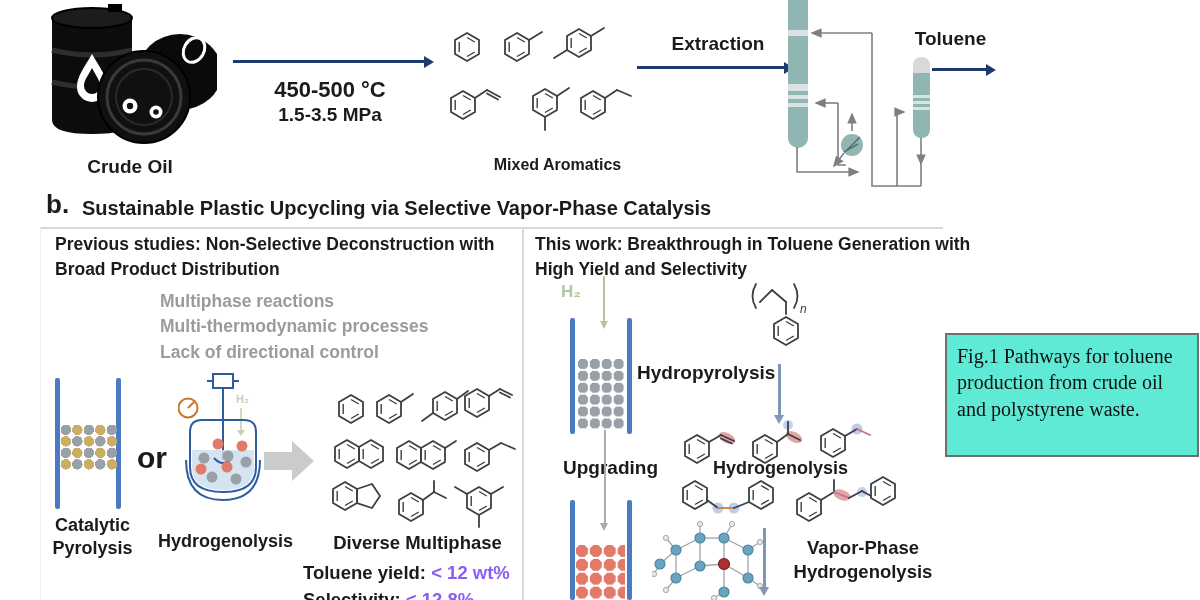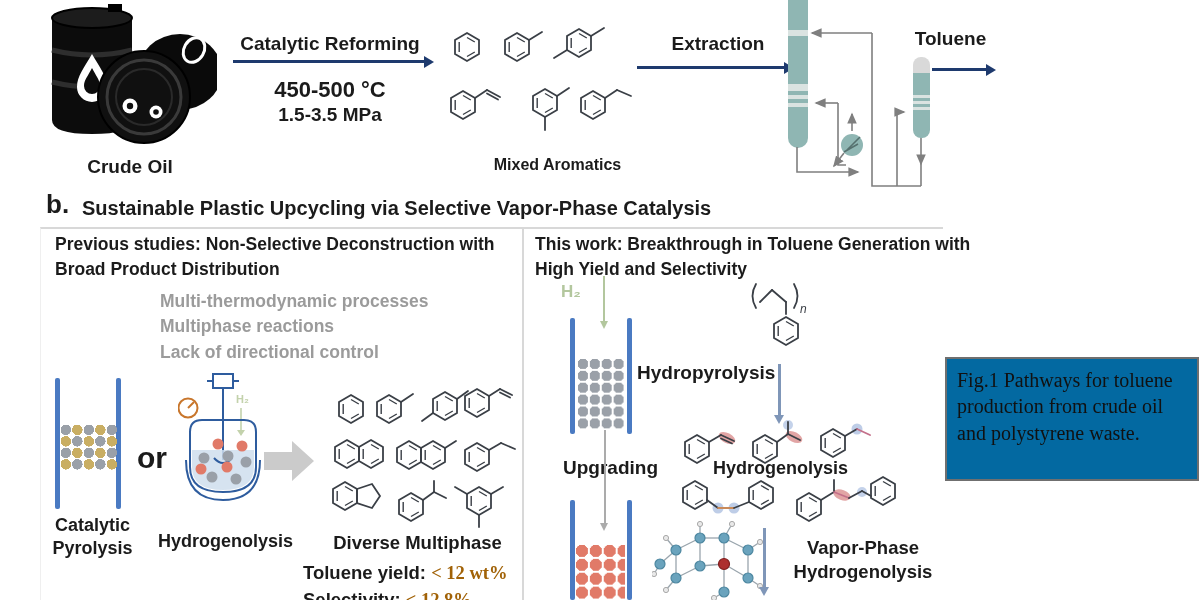--- a/index.html
+++ b/index.html
@@ -34,25 +34,25 @@
       radial-gradient(circle 5.3px at 5.8px 17.3px,#c9ae63 98%,transparent 100%);
     background-size:23px 23px;}
   .dots-gray{position:absolute;
     background-image:radial-gradient(circle 5.4px at 5.9px 5.9px,#9aa0a8 98%,transparent 100%);
     background-size:11.9px 11.9px;}
   .dots-red{position:absolute;
     background-image:radial-gradient(circle 6.3px at 6.9px 6.9px,#e17a68 98%,transparent 100%);
     background-size:13.9px 13.9px;}
   .panel{position:absolute;border-top:2px solid #d8d8d8;}
   #panel-left{border-right:2px solid #d8d8d8;border-left:1px solid #efefef;}
-  #caption-box{position:absolute;border:2px solid #6f6f6f;background:#0369a1;
+  #caption-box{position:absolute;border:2px solid #6f6f6f;background:#5eead4;
     font-family:"Liberation Serif","DejaVu Serif",serif;font-size:20px;line-height:1.32;color:#111;
-    padding:8px 10px;margin-top:24px;}
+    padding:8px 10px;}
   .gray-note{position:absolute;font-weight:700;color:#9b9b9b;line-height:1.45;}
-  .val{color:#a16207;font-family:Liberation Serif, serif;}
+  .val{color:#8b5cf6;}
 </style>
 </head>
 <body>
 
 <div id="page">
 
   <svg style="position:absolute;width:0;height:0" aria-hidden="true">
     <defs>
       <g id="ring">
         <polygon points="15,3 27,10 27,24 15,31 3,24 3,10" fill="none" stroke="#3a3f46" stroke-width="1.8"></polygon>
@@ -76,21 +76,20 @@
     <circle cx="122" cy="95" r="46" fill="#101010" stroke="#000" stroke-width="2"></circle>
     <circle cx="122" cy="95" r="37" fill="none" stroke="#3a3a3a" stroke-width="3"></circle>
     <circle cx="122" cy="95" r="28" fill="none" stroke="#2a2a2a" stroke-width="2"></circle>
     <circle cx="108" cy="104" r="7.5" fill="#fff"></circle>
       <circle cx="108" cy="104" r="3.2" fill="#101010"></circle>
     <circle cx="134" cy="110" r="6.5" fill="#fff"></circle>
       <circle cx="134" cy="110" r="2.8" fill="#101010"></circle>
   </svg>
   <div class="lbl center" style="left:60px;top:155px;width:140px;font-size:19px">Crude Oil</div>
 
-  <div class="lbl center" style="left:235px;top:32px;width:190px;font-size:19px">Catalytic Reforming</div>
   <div class="harrow" style="left:233px;top:60px;width:192px;color:#1e3a6e"></div>
   <div class="lbl center" style="left:255px;top:76px;width:150px;font-size:22px">450-500 °C</div>
   <div class="lbl center" style="left:255px;top:103px;width:150px;font-size:19px">1.5-3.5 MPa</div>
 
   <svg class="mol" style="left:447px;top:25px" width="40" height="44">
       <use href="#ring" x="5" y="5"></use>
     </svg>
   <svg class="mol" style="left:496px;top:16px" width="56" height="52">
       <use href="#ring" x="6" y="14"></use>
       <line x1="33" y1="24" x2="46" y2="16"></line>
@@ -153,22 +152,22 @@
   <div class="harrow" style="left:932px;top:68px;width:55px;color:#1e3a6e"></div>
 
   <div class="lbl" style="left:46px;top:188px;font-size:26px">b.</div>
   <div class="lbl" style="left:82px;top:195px;font-size:20px">Sustainable Plastic Upcycling via Selective Vapor-Phase Catalysis</div>
 
   <div id="panel-left" class="panel" style="left:40px;top:227px;width:481px;height:372px"></div>
   <div class="panel" style="left:523px;top:227px;width:420px;height:372px"></div>
 
   <div class="lbl" style="left:55px;top:232px;width:470px;font-size:17.5px;line-height:1.4">Previous studies: Non-Selective Deconstruction with Broad Product Distribution</div>
   <div class="gray-note" style="left:160px;top:289px;font-size:17.5px">
+    <div>Multiphase reactions</div>
     <div>Multi-thermodynamic processes</div>
-    <div>Multiphase reactions</div>
     <div>Lack of directional control</div>
   </div>
 
   <div class="cbar" style="left:55px;top:378px;height:131px"></div>
   <div class="cbar" style="left:116px;top:378px;height:131px"></div>
   <div class="dots-mix" style="left:60px;top:424px;width:57px;height:47px"></div>
   <div class="lbl center" style="left:40px;top:514px;width:105px;font-size:18px">Catalytic Pyrolysis</div>
 
   <div class="lbl" style="left:137px;top:438px;font-size:30px">or</div>
 

